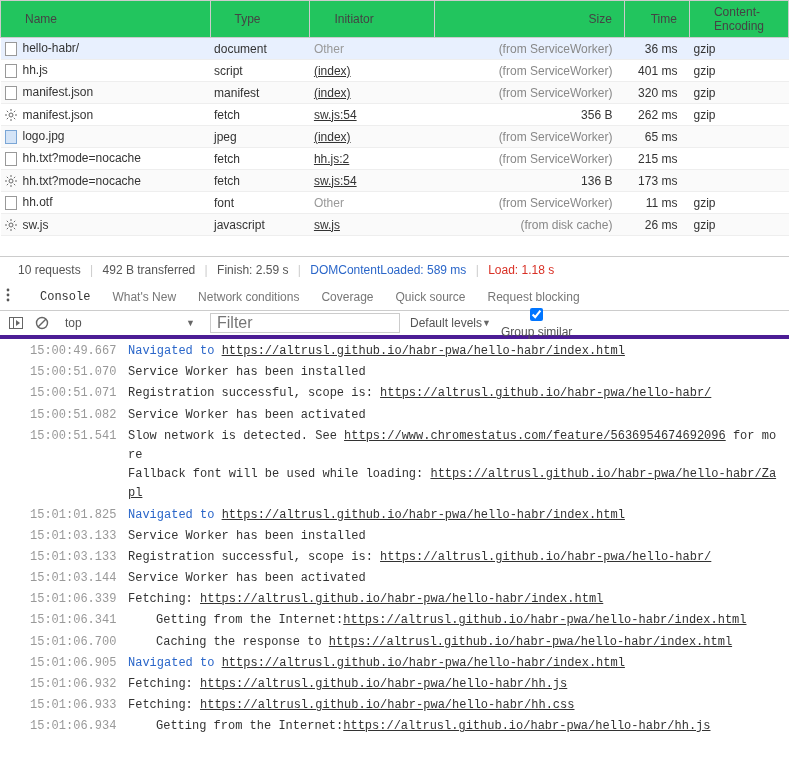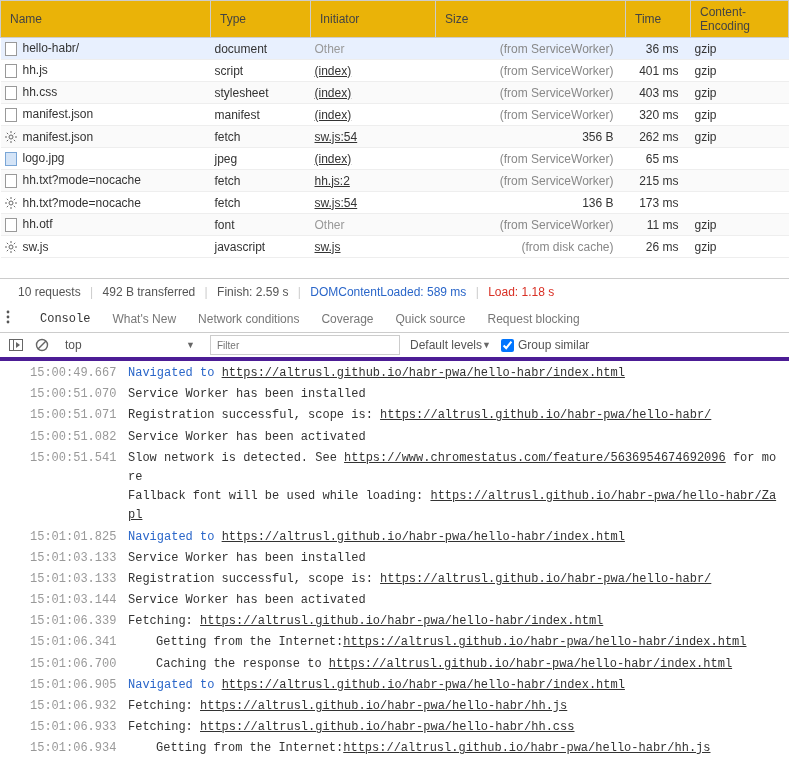--- a/index.html
+++ b/index.html
@@ -3,44 +3,44 @@
 <meta charset="utf-8">
 <style>
   * { box-sizing: border-box; margin: 0; padding: 0; }
   body { font-family: "Segoe UI", Tahoma, sans-serif; font-size: 12px; color: #333; background: #fff; width: 789px; }
   
   
   .network-table { width: 100%; border-collapse: collapse; }
   .network-table th { 
     text-align: left; 
     font-weight: normal; 
-    padding: 4px 9px; 
+    padding: 4px 24px; 
     border: 1px solid #ccc; 
-    background: #eab308; 
+    background: #22c55e; 
     height: 24px;
     color: #444;
   }
   .network-table td { 
     padding: 3px 4px; 
     border-bottom: 1px solid #eee; 
     height: 22px;
     vertical-align: middle;
   }
   .network-table tbody tr.selected { background: #e8f0fe; }
   .network-table tbody tr:nth-child(odd):not(.selected) { background: #fafafa; }
   
   .col-name { width: 210px; }
   .col-type { width: 100px; }
   .col-initiator { width: 125px; }
   .col-size { width: 190px; text-align: right; padding-right: 12px !important; }
   .col-time { width: 65px; text-align: right; padding-right: 12px !important; }
   .col-enc { }
   
   .network-table th.col-size,
-  .network-table th.col-time { text-align: left; }
+  .network-table th.col-time { text-align: right; }
   
   .file-icon { 
     display: inline-block; 
     width: 12px; height: 14px; 
     border: 1px solid #999; 
     margin-right: 6px; 
     vertical-align: middle;
     position: relative;
     background: #fff;
   }
@@ -102,25 +102,25 @@
     width: 140px; 
     color: #555;
     cursor: pointer;
   }
   .dropdown-arrow { font-size: 9px; color: #666; }
   .filter-input { 
     border: 1px solid #ccc; 
     padding: 2px 6px; 
     width: 190px; 
     height: 20px;
-    font-size: 10px;
+    font-size: 16px;
     color: #888;
   }
   .level-select { display:flex; align-items:center; cursor:pointer; color:#555;}
-  .group-cb { display:flex; align-items:center; gap:4px; color:#555;}
+  .group-cb { display:flex; align-items:center; gap:4px; color:#555;flex-direction:column;}
   .group-cb input { margin:0; }
   
   
   .console { 
     font-family: Consolas, "Courier New", monospace; 
     font-size: 12px; 
     padding: 2px 0;
     line-height: 1.6;
   }
   .console-row { 
@@ -155,28 +155,20 @@
         <td class="col-size"><span class="size-sw">(from ServiceWorker)</span></td>
         <td class="col-time"><span>36 ms</span></td>
         <td class="col-enc"><span>gzip</span></td>
       </tr>
       <tr>
         <td class="col-name"><span class="file-icon"></span><span>hh.js</span></td>
         <td class="col-type"><span>script</span></td>
         <td class="col-initiator"><span class="initiator-link">(index)</span></td>
         <td class="col-size"><span class="size-sw">(from ServiceWorker)</span></td>
         <td class="col-time"><span>401 ms</span></td>
-        <td class="col-enc"><span>gzip</span></td>
-      </tr>
-      <tr>
-        <td class="col-name"><span class="file-icon"></span><span>hh.css</span></td>
-        <td class="col-type"><span>stylesheet</span></td>
-        <td class="col-initiator"><span class="initiator-link">(index)</span></td>
-        <td class="col-size"><span class="size-sw">(from ServiceWorker)</span></td>
-        <td class="col-time"><span>403 ms</span></td>
         <td class="col-enc"><span>gzip</span></td>
       </tr>
       <tr>
         <td class="col-name"><span class="file-icon"></span><span>manifest.json</span></td>
         <td class="col-type"><span>manifest</span></td>
         <td class="col-initiator"><span class="initiator-link">(index)</span></td>
         <td class="col-size"><span class="size-sw">(from ServiceWorker)</span></td>
         <td class="col-time"><span>320 ms</span></td>
         <td class="col-enc"><span>gzip</span></td>
       </tr>

